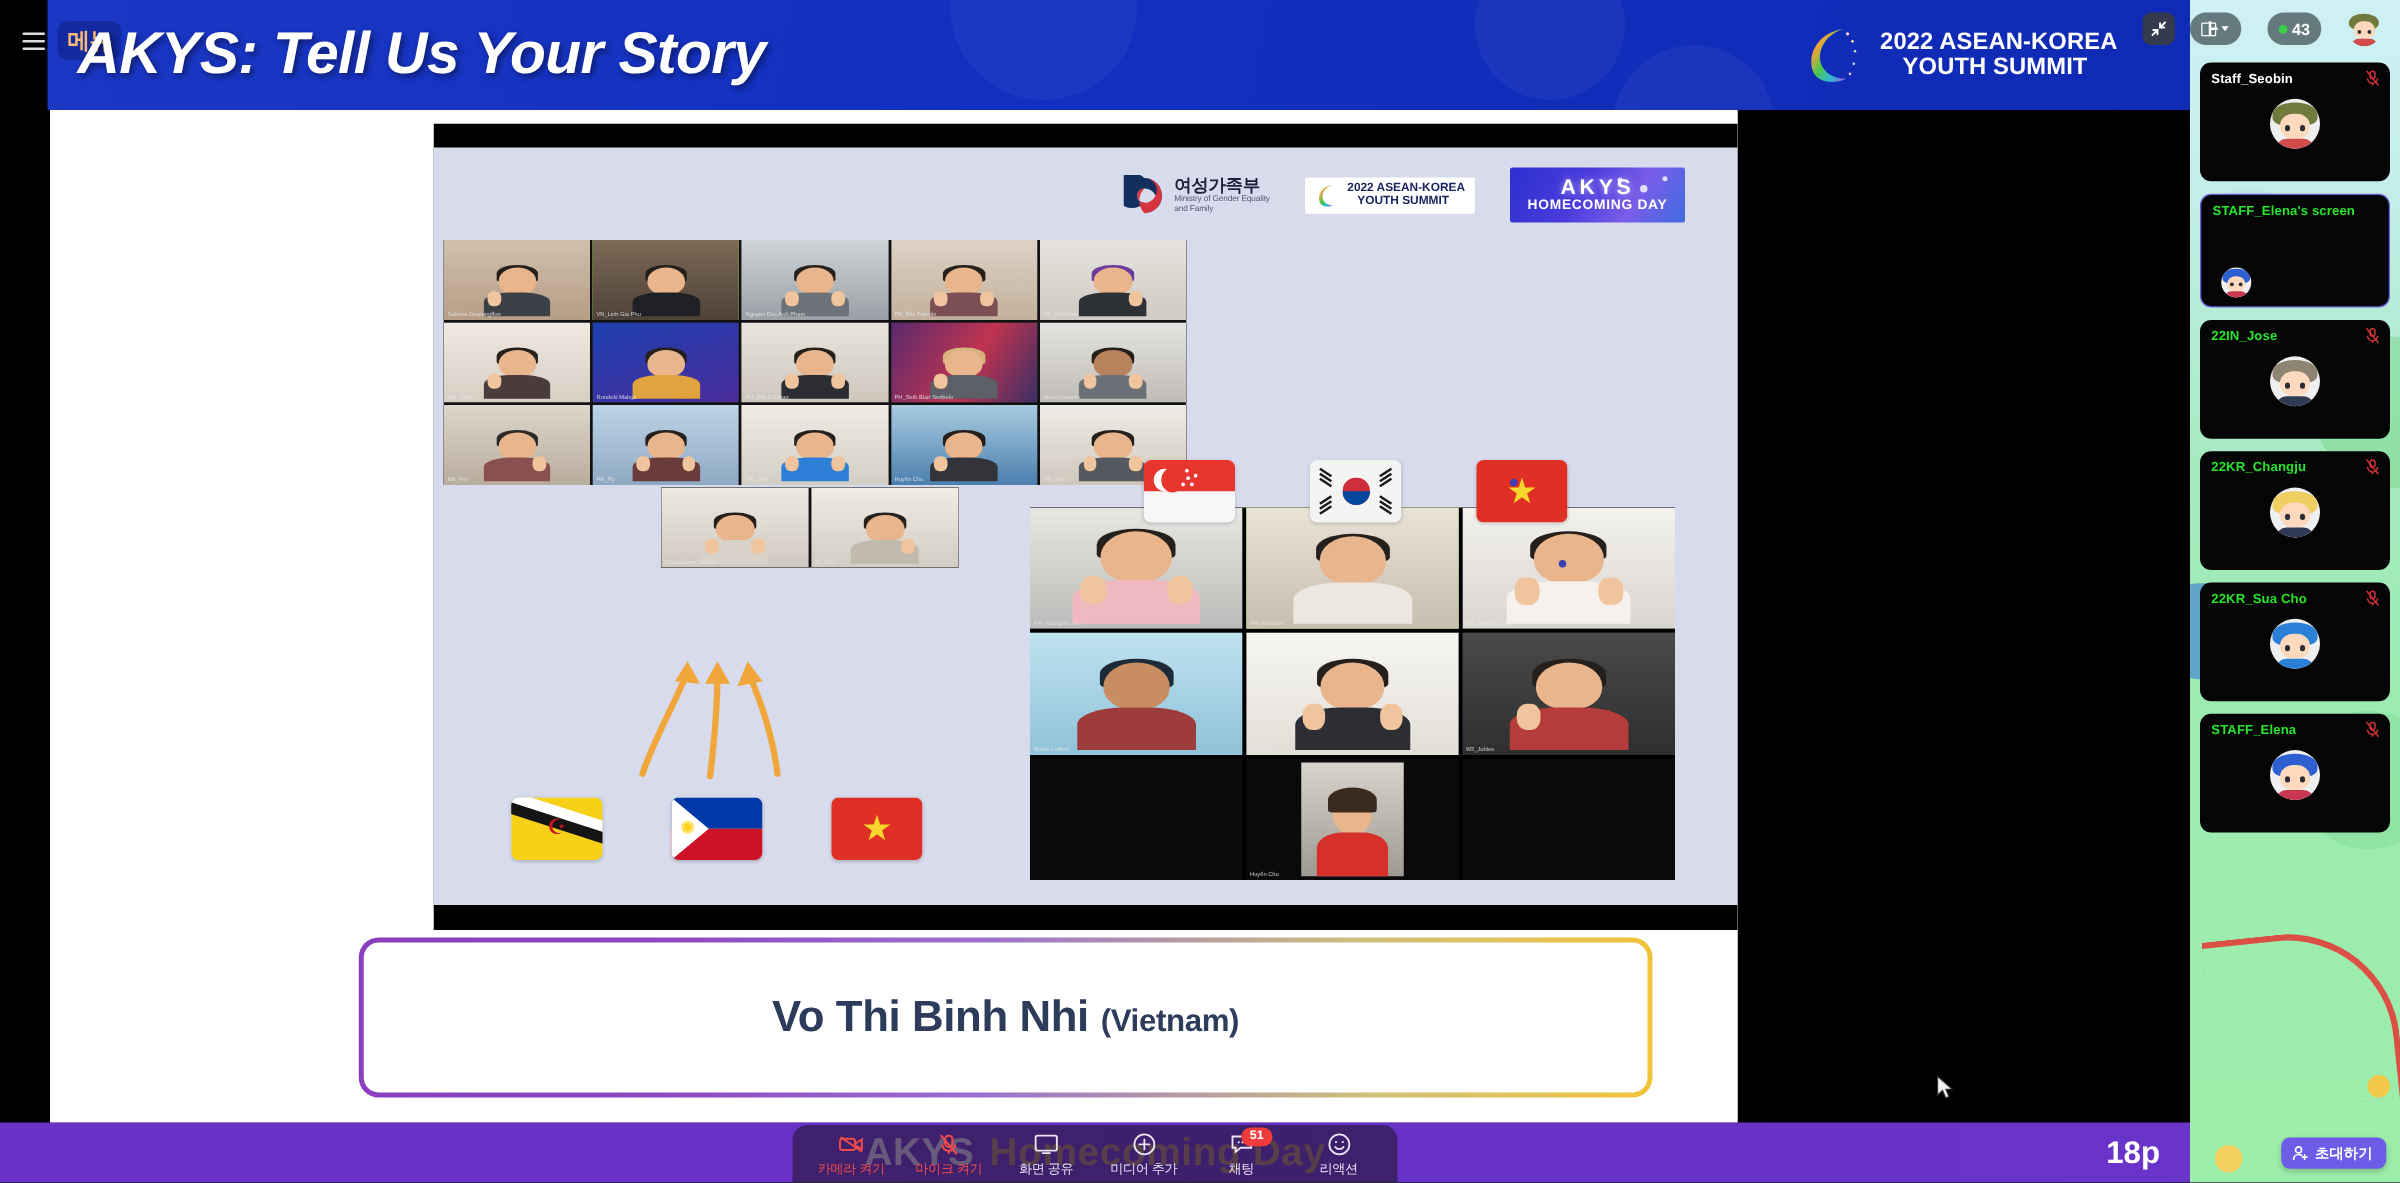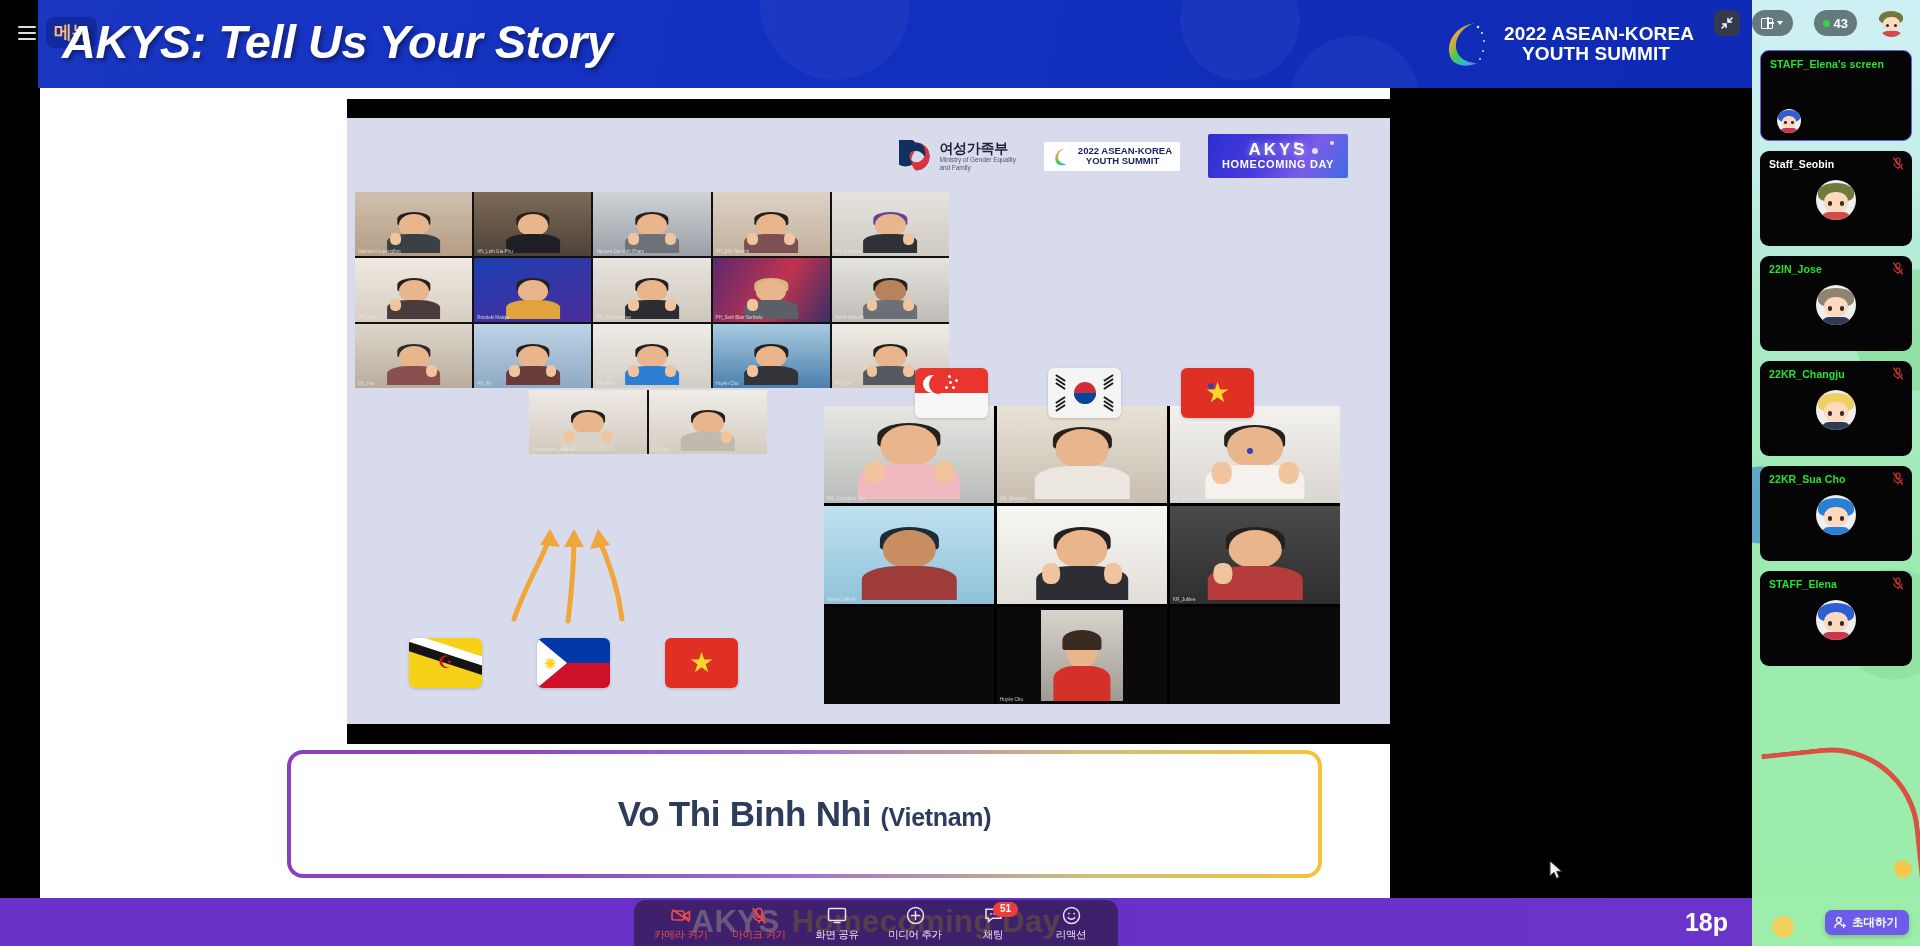--- a/index.html
+++ b/index.html
@@ -777,33 +777,20 @@
           <div class="skin"></div>
           <div class="eyeL"></div>
             <div class="eyeR"></div>
           <div class="body" style="background:#d24a4a"></div>
         </div>
       </div>
     </div>
 
     <div id="tiles">
 
-      <div class="tile screen">
-        <span class="nm green">STAFF_Elena's screen</span>
-        <div class="av">
-            <div class="face">
-              <div class="hair" style="background:#2d5fd1"></div>
-              <div class="skin"></div>
-              <div class="eyeL"></div>
-              <div class="eyeR"></div>
-              <div class="body" style="background:#c9364f"></div>
-            </div>
-          </div>
-      </div>
-
       <div class="tile">
         <span class="nm white">Staff_Seobin</span>
         <svg class="mic" viewBox="0 0 12 13">
           <g fill="none" stroke="#cf3333" stroke-width="1.2">
               <rect x="4" y="1" width="4" height="6" rx="2"></rect>
               <path d="M2 6.5a4 4 0 0 0 8 0"></path>
               <path d="M6 10.5v1.8"></path>
               <path d="M1.5 1 L10.5 12" stroke-linecap="round"></path>
             </g>
         </svg>
@@ -811,20 +798,33 @@
             <div class="face">
               <div class="hair" style="background:#6f7a3c"></div>
               <div class="skin"></div>
               <div class="eyeL"></div>
               <div class="eyeR"></div>
               <div class="body" style="background:#d24a4a"></div>
             </div>
           </div>
       </div>
 
+      <div class="tile screen">
+        <span class="nm green">STAFF_Elena's screen</span>
+        <div class="av">
+            <div class="face">
+              <div class="hair" style="background:#2d5fd1"></div>
+              <div class="skin"></div>
+              <div class="eyeL"></div>
+              <div class="eyeR"></div>
+              <div class="body" style="background:#c9364f"></div>
+            </div>
+          </div>
+      </div>
+
       <div class="tile">
         <span class="nm green">22IN_Jose</span>
         <svg class="mic" viewBox="0 0 12 13">
           <g fill="none" stroke="#cf3333" stroke-width="1.2">
               <rect x="4" y="1" width="4" height="6" rx="2"></rect>
               <path d="M2 6.5a4 4 0 0 0 8 0"></path>
               <path d="M6 10.5v1.8"></path>
               <path d="M1.5 1 L10.5 12" stroke-linecap="round"></path>
             </g>
         </svg>

